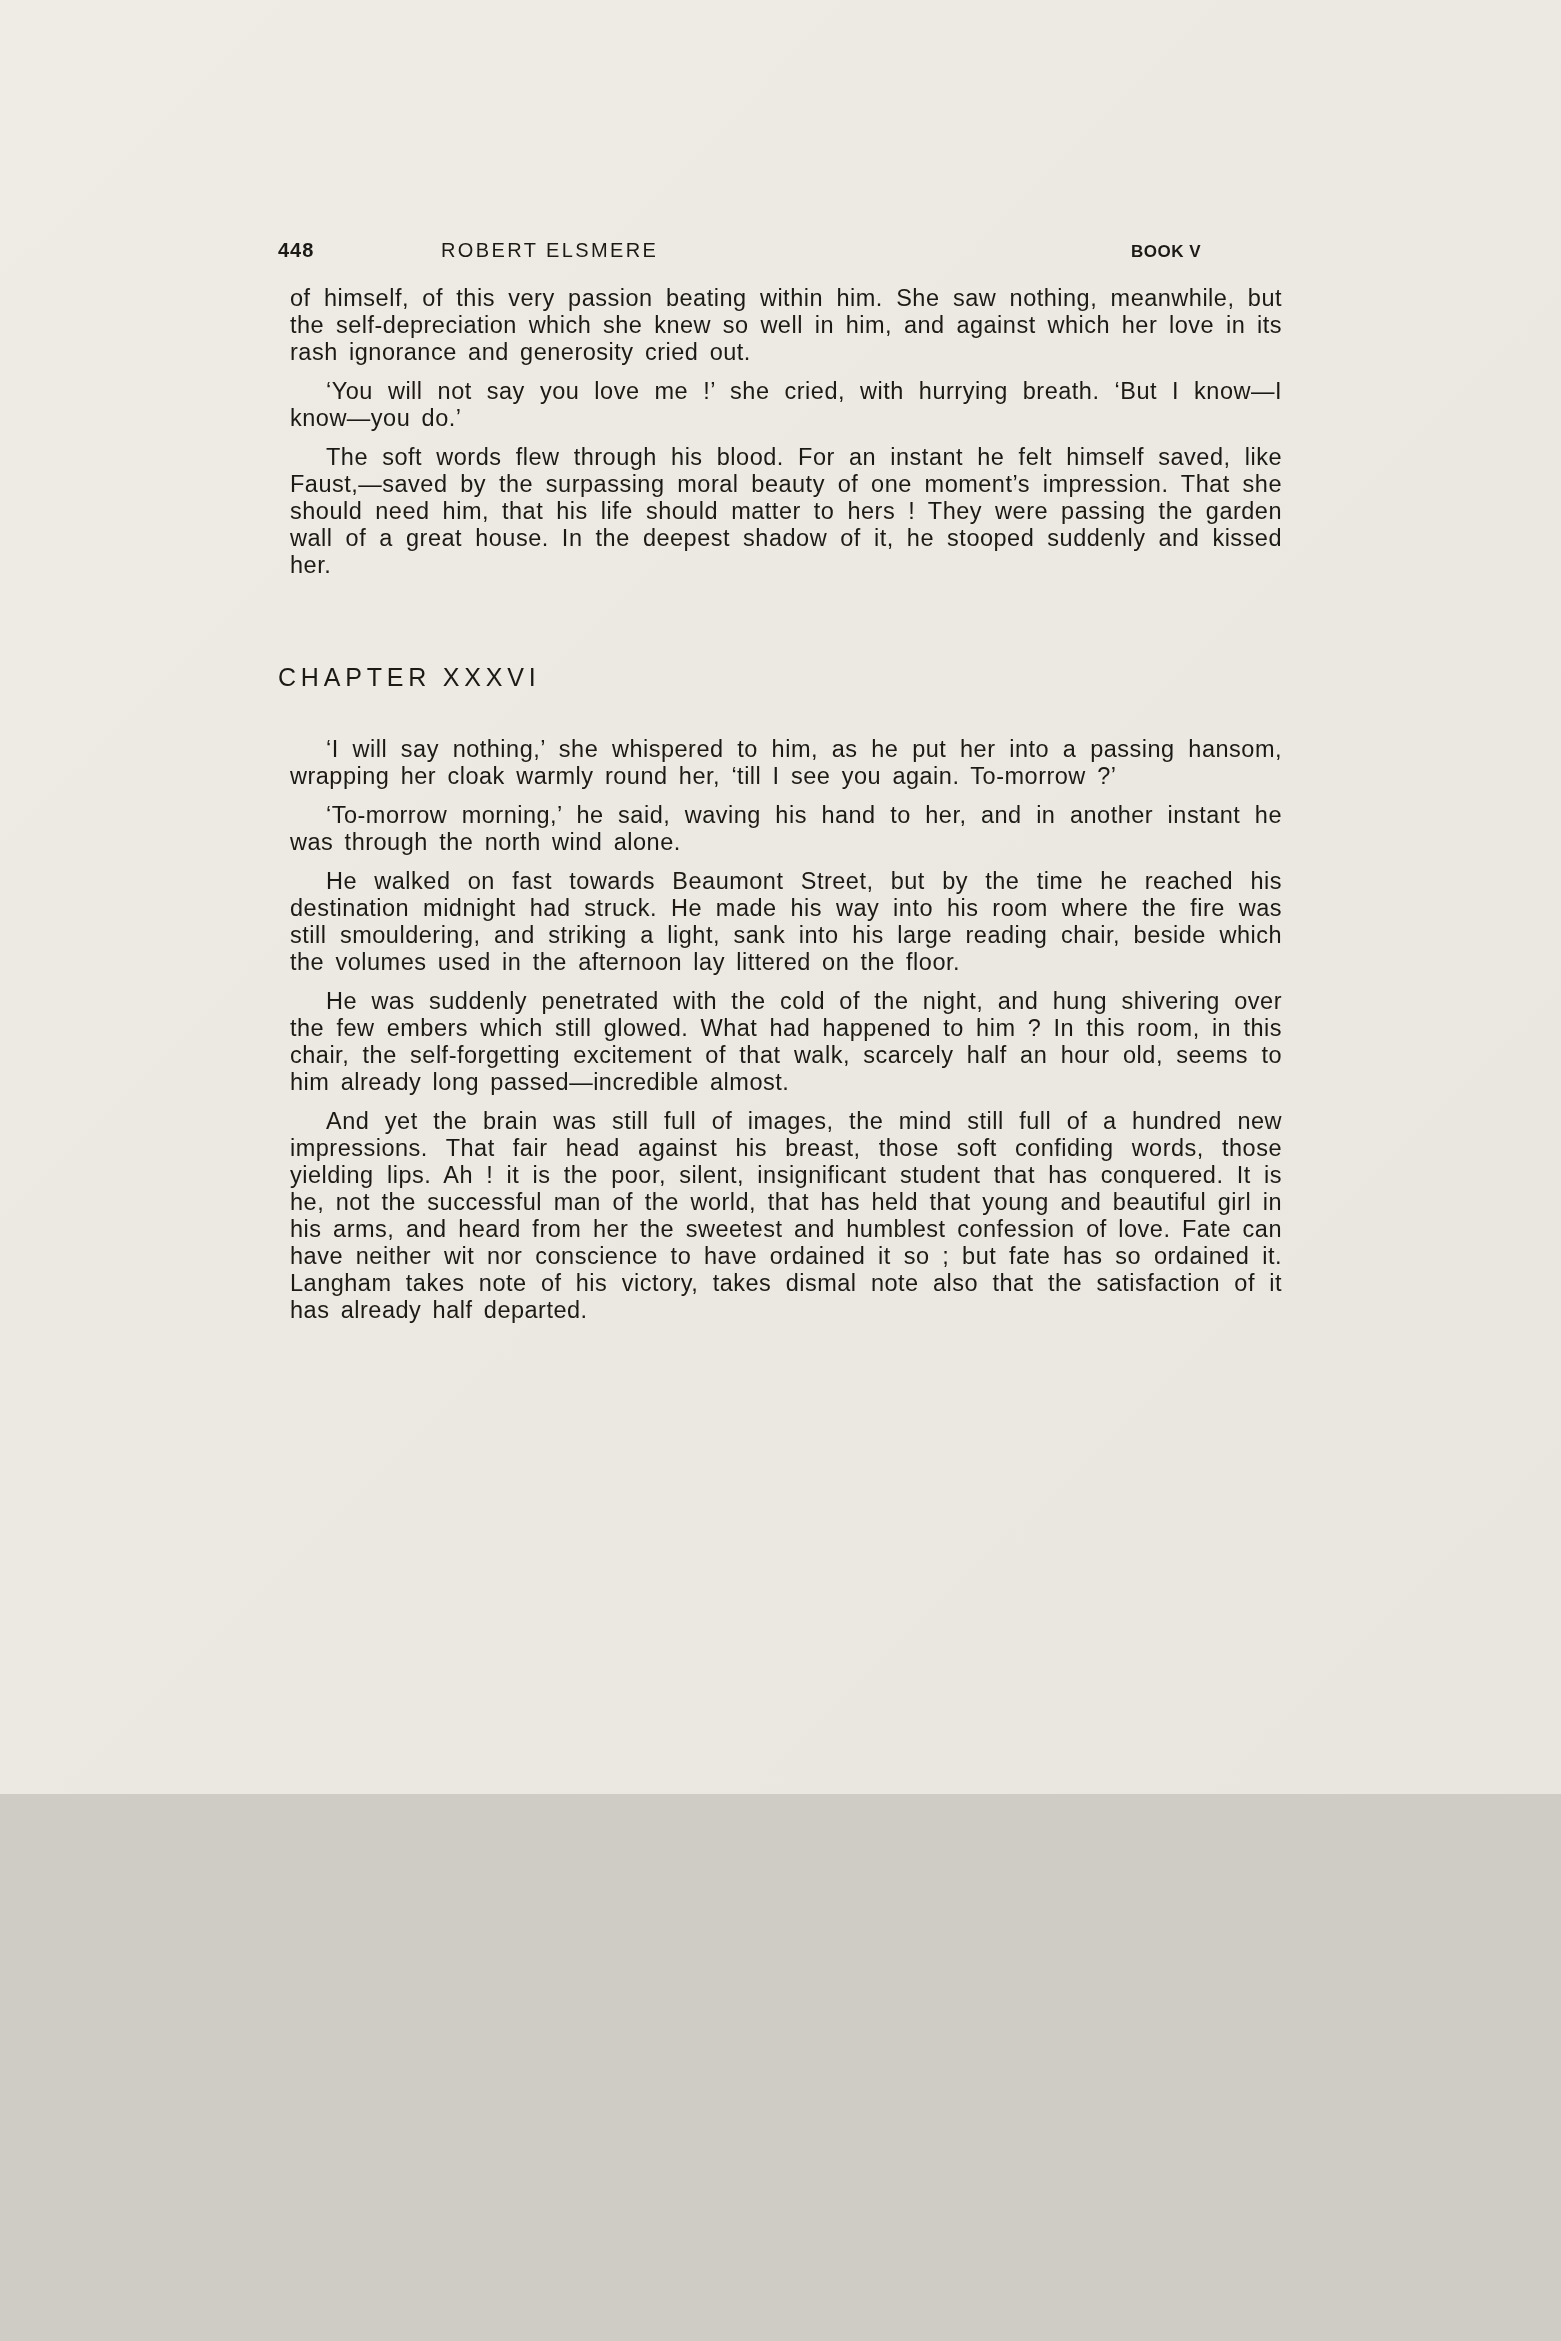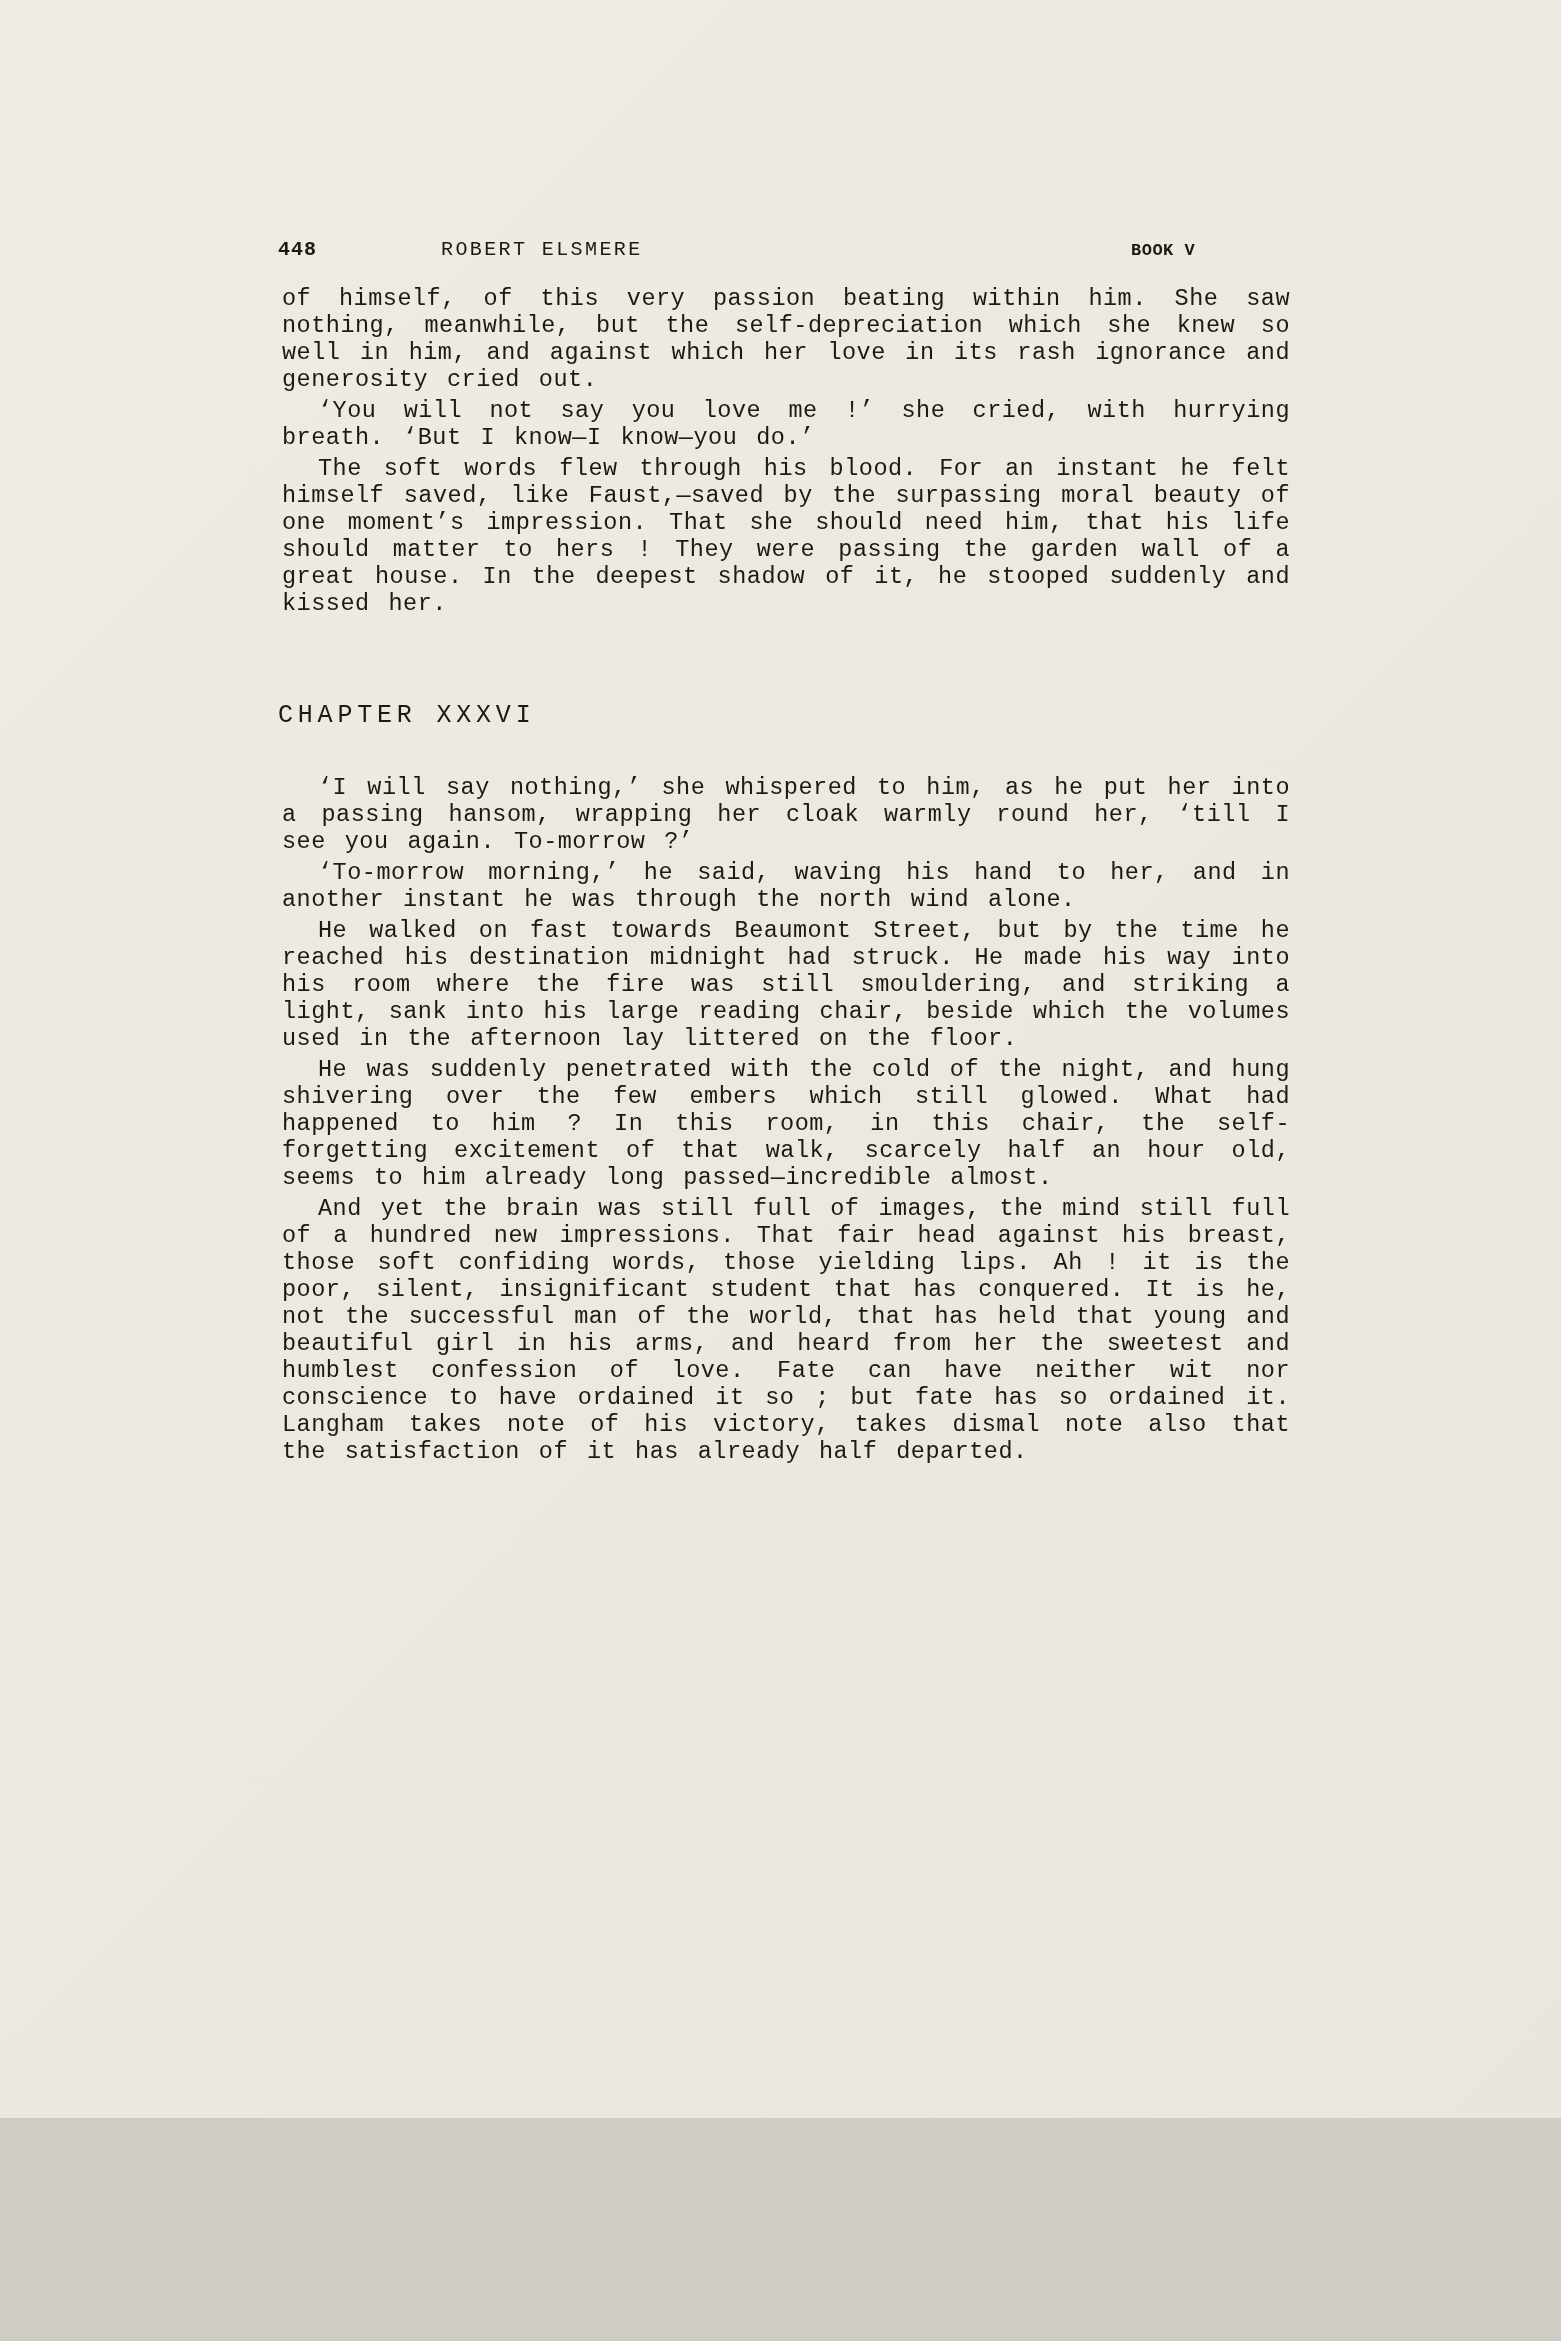--- a/index.html
+++ b/index.html
@@ -1,24 +1,24 @@
 <!DOCTYPE html>
 <html style="font-size:7.7px"><head>
 <meta charset="utf-8">
 <style>
   html, body { margin: 0; padding: 0; }
   body { background: #cfccc5; }
 
   .page {
     position: relative;
     width: 1562px;
-    height: 2118px;
+    height: 1794px;
     margin: 0 auto;
     background: linear-gradient(135deg, #eeece5 0%, #ecE9e2 45%, #e9e6df 100%);
-    font-family: Liberation Mono, monospace;
+    font-family: Liberation Sans, sans-serif;
     color: #1c1a15;
     overflow: hidden;
   }
 
   .text-block {
     position: absolute;
     left: 278px;
     top: 240px;
     width: 1016px;
   }
@@ -48,21 +48,21 @@
   }
 
   .body-text {
     margin-top: 25px;
     font-size: 23.5px;
     line-height: 27px;
     text-align: justify;
     letter-spacing: 0.5px;
     word-spacing: 4.3px;
   }
-  .body-text p { margin: 4px; }
+  .body-text p { margin: 12px; }
   .body-text p.indent { text-indent: 36px; }
 
   .chapter-heading {
     margin: 86px 0 0 0;
     text-align: left;
     font-size: 25px;
     font-weight: normal;
     letter-spacing: 4.8px;
     line-height: 1;
   }

